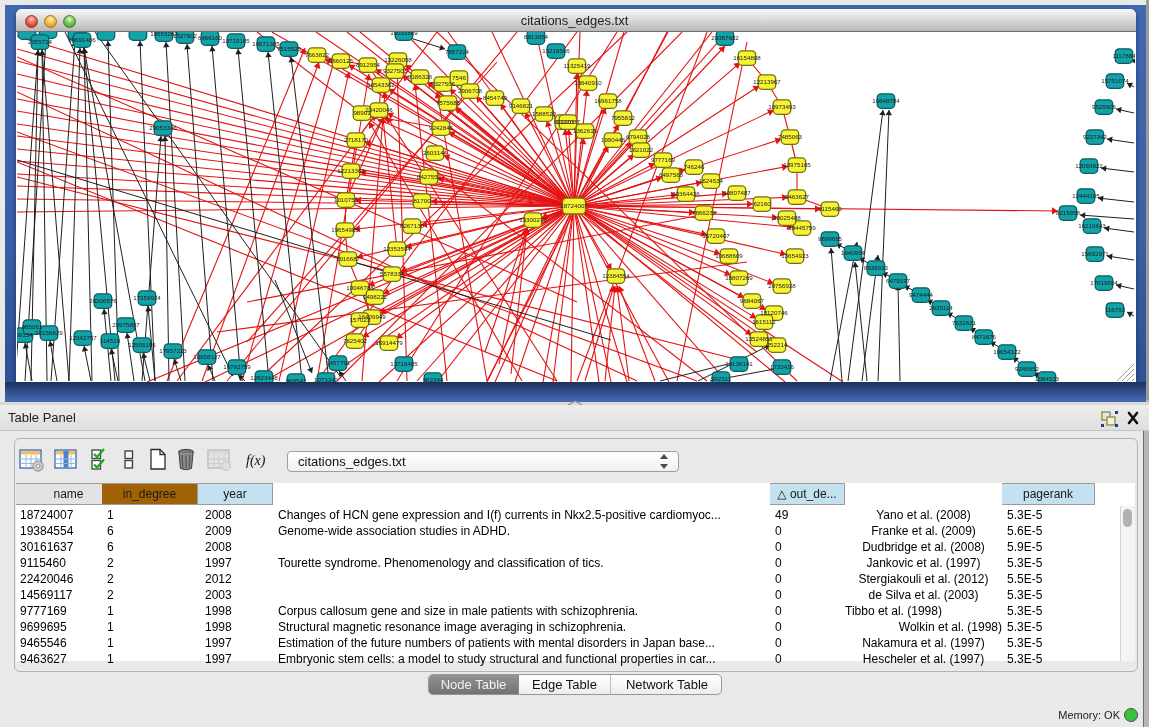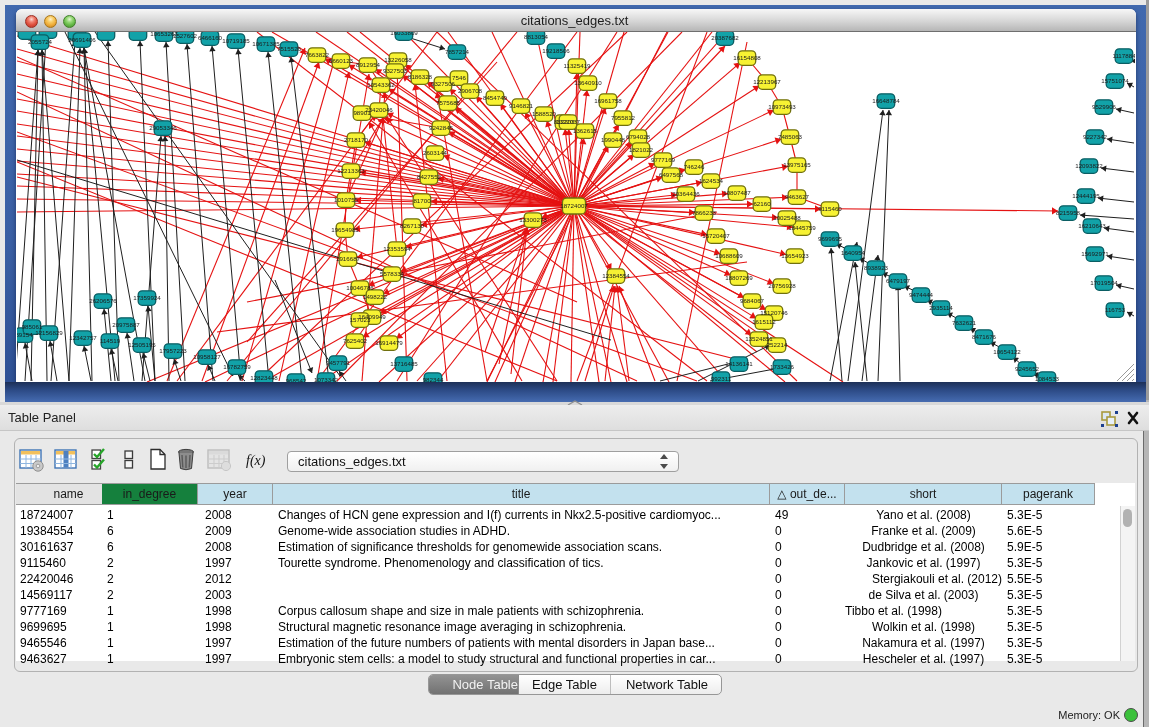--- a/index.html
+++ b/index.html
@@ -801,25 +801,23 @@
 
 <div class="abs" style="left:287px;top:451px;width:392px;height:21px;background:linear-gradient(#fff,#f0f0f0);border:1px solid #9f9f9f;border-radius:4px;font-size:13px;line-height:19px;color:#111;padding-left:10px">citations_edges.txt</div>
 <svg class="abs" style="left:656px;top:453px" width="16" height="17" viewBox="0 0 16 17">
  <path d="M8 1 L12 6 H4 Z" fill="#4a4a4a"></path>
     <path d="M8 16 L12 11 H4 Z" fill="#4a4a4a"></path>
 </svg>
 
 <div class="abs" style="left:16px;top:483px;width:1119px;height:178px;background:#fff"></div>
 <div class="abs" style="left:16px;top:483px;height:23px;width:1119px;background:#fff">
     <div class="hcell" style="left:0px;width:106px;background:#e3e3e3">name</div>
-    <div class="hcell" style="left:86px;width:96px;background:#15803d">in_degree</div>
+    <div class="hcell" style="left:86px;width:96px;background:#a16207">in_degree</div>
     <div class="hcell" style="left:182px;width:75px;background:#c3e1ee">year</div>
-    <div class="hcell" style="left:257px;width:497px;background:#c3e1ee">title</div>
     <div class="hcell" style="left:754px;width:75px;background:#c3e1ee">△ out_de...</div>
-    <div class="hcell" style="left:829px;width:157px;background:#c3e1ee">short</div>
     <div class="hcell" style="left:986px;width:93px;background:#c3e1ee">pagerank</div>
   </div>
 <div class="trow" style="top:507px">
 <span style="left:20px">18724007</span>
     <span style="left:107px">1</span>
     <span style="left:205px">2008</span>
 <span style="left:278px">Changes of HCN gene expression and I(f) currents in Nkx2.5-positive cardiomyoc...</span>
     <span style="left:775px">49</span>
 <span style="left:845px;width:157px;text-align:center">Yano et al. (2008)</span>
     <span style="left:1007px">5.3E-5</span>
@@ -830,66 +828,65 @@
     <span style="left:205px">2009</span>
 <span style="left:278px">Genome-wide association studies in ADHD.</span>
     <span style="left:775px">0</span>
 <span style="left:845px;width:157px;text-align:center">Franke et al. (2009)</span>
     <span style="left:1007px">5.6E-5</span>
   </div>
 <div class="trow" style="top:539px">
 <span style="left:20px">30161637</span>
     <span style="left:107px">6</span>
     <span style="left:205px">2008</span>
-<span style="left:278px">Estimation of significance thresholds for genomewide association scans.</span>
     <span style="left:775px">0</span>
 <span style="left:845px;width:157px;text-align:center">Dudbridge et al. (2008)</span>
     <span style="left:1007px">5.9E-5</span>
   </div>
 <div class="trow" style="top:555px">
 <span style="left:20px">9115460</span>
     <span style="left:107px">2</span>
     <span style="left:205px">1997</span>
 <span style="left:278px">Tourette syndrome. Phenomenology and classification of tics.</span>
     <span style="left:775px">0</span>
 <span style="left:845px;width:157px;text-align:center">Jankovic et al. (1997)</span>
     <span style="left:1007px">5.3E-5</span>
   </div>
 <div class="trow" style="top:571px">
 <span style="left:20px">22420046</span>
     <span style="left:107px">2</span>
     <span style="left:205px">2012</span>
     <span style="left:775px">0</span>
-<span style="left:845px;width:157px;text-align:right">Stergiakouli et al. (2012)</span>
+<span style="left:845px;width:157px;text-align:center">Stergiakouli et al. (2012)</span>
     <span style="left:1007px">5.5E-5</span>
   </div>
 <div class="trow" style="top:587px">
 <span style="left:20px">14569117</span>
     <span style="left:107px">2</span>
     <span style="left:205px">2003</span>
     <span style="left:775px">0</span>
 <span style="left:845px;width:157px;text-align:center">de Silva et al. (2003)</span>
     <span style="left:1007px">5.3E-5</span>
   </div>
 <div class="trow" style="top:603px">
 <span style="left:20px">9777169</span>
     <span style="left:107px">1</span>
     <span style="left:205px">1998</span>
-<span style="left:278px">Corpus callosum shape and size in male patients with schizophrenia.</span>
+<span style="left:278px">Corpus callosum gene and size in male patients with schizophrenia.</span>
     <span style="left:775px">0</span>
 <span style="left:845px;width:157px;">Tibbo et al. (1998)</span>
     <span style="left:1007px">5.3E-5</span>
   </div>
 <div class="trow" style="top:619px">
 <span style="left:20px">9699695</span>
     <span style="left:107px">1</span>
     <span style="left:205px">1998</span>
 <span style="left:278px">Structural magnetic resonance image averaging in schizophrenia.</span>
     <span style="left:775px">0</span>
-<span style="left:845px;width:157px;text-align:center">Wolkin et al. (1998)</span>
+<span style="left:845px;width:157px;text-align:right">Wolkin et al. (1998)</span>
     <span style="left:1007px">5.3E-5</span>
   </div>
 <div class="trow" style="top:635px">
 <span style="left:20px">9465546</span>
     <span style="left:107px">1</span>
     <span style="left:205px">1997</span>
 <span style="left:278px">Estimation of the future numbers of patients with mental disorders in Japan base...</span>
     <span style="left:775px">0</span>
 <span style="left:845px;width:157px;text-align:center">Nakamura et al. (1997)</span>
     <span style="left:1007px">5.3E-5</span>
@@ -901,18 +898,18 @@
 <span style="left:278px">Embryonic stem cells: a model to study structural and functional properties in car...</span>
     <span style="left:775px">0</span>
 <span style="left:845px;width:157px;text-align:center">Hescheler et al. (1997)</span>
     <span style="left:1007px">5.3E-5</span>
   </div>
 
 <div class="abs" style="left:1120px;top:506px;width:15px;height:155px;background:#f4f4f4;border-left:1px solid #d2d2d2"></div>
 <div class="abs" style="left:1123px;top:509px;width:9px;height:18px;background:#b2b2b2;border-radius:5px"></div>
 
 <div class="abs" style="left:428px;top:674px;width:294px;height:21px;border:1px solid #979797;border-radius:5px;background:linear-gradient(#fff,#ededed);overflow:hidden">
-  <div class="abs" style="left:0;top:0;width:90px;height:21px;background:linear-gradient(#939393,#6e6e6e);color:#f2f2f2;font-size:13px;text-align:right;line-height:20px;border-right:1px solid #8b8b8b">Node Table</div>
+  <div class="abs" style="left:0;top:0;width:90px;height:21px;background:linear-gradient(#939393,#6e6e6e);color:#f2f2f2;font-size:13px;text-align:center;line-height:20px;border-right:1px solid #8b8b8b">Node Table</div>
   <div class="abs" style="left:90px;top:0;width:92px;height:21px;color:#111;font-size:13px;text-align:center;line-height:20px;border-right:1px solid #bdbdbd">Edge Table</div>
   <div class="abs" style="left:182px;top:0;width:112px;height:21px;color:#111;font-size:13px;text-align:center;line-height:20px">Network Table</div>
 </div>
 
 <div class="abs" style="left:960px;top:708px;width:160px;text-align:right;font-size:11px;color:#222;line-height:15px">Memory: OK</div>
 <div class="abs" style="left:1124px;top:708px;width:14px;height:14px;border-radius:50%;background:#3bc13b;border:1.5px solid #4c4c4c"></div>
 </body></html>

